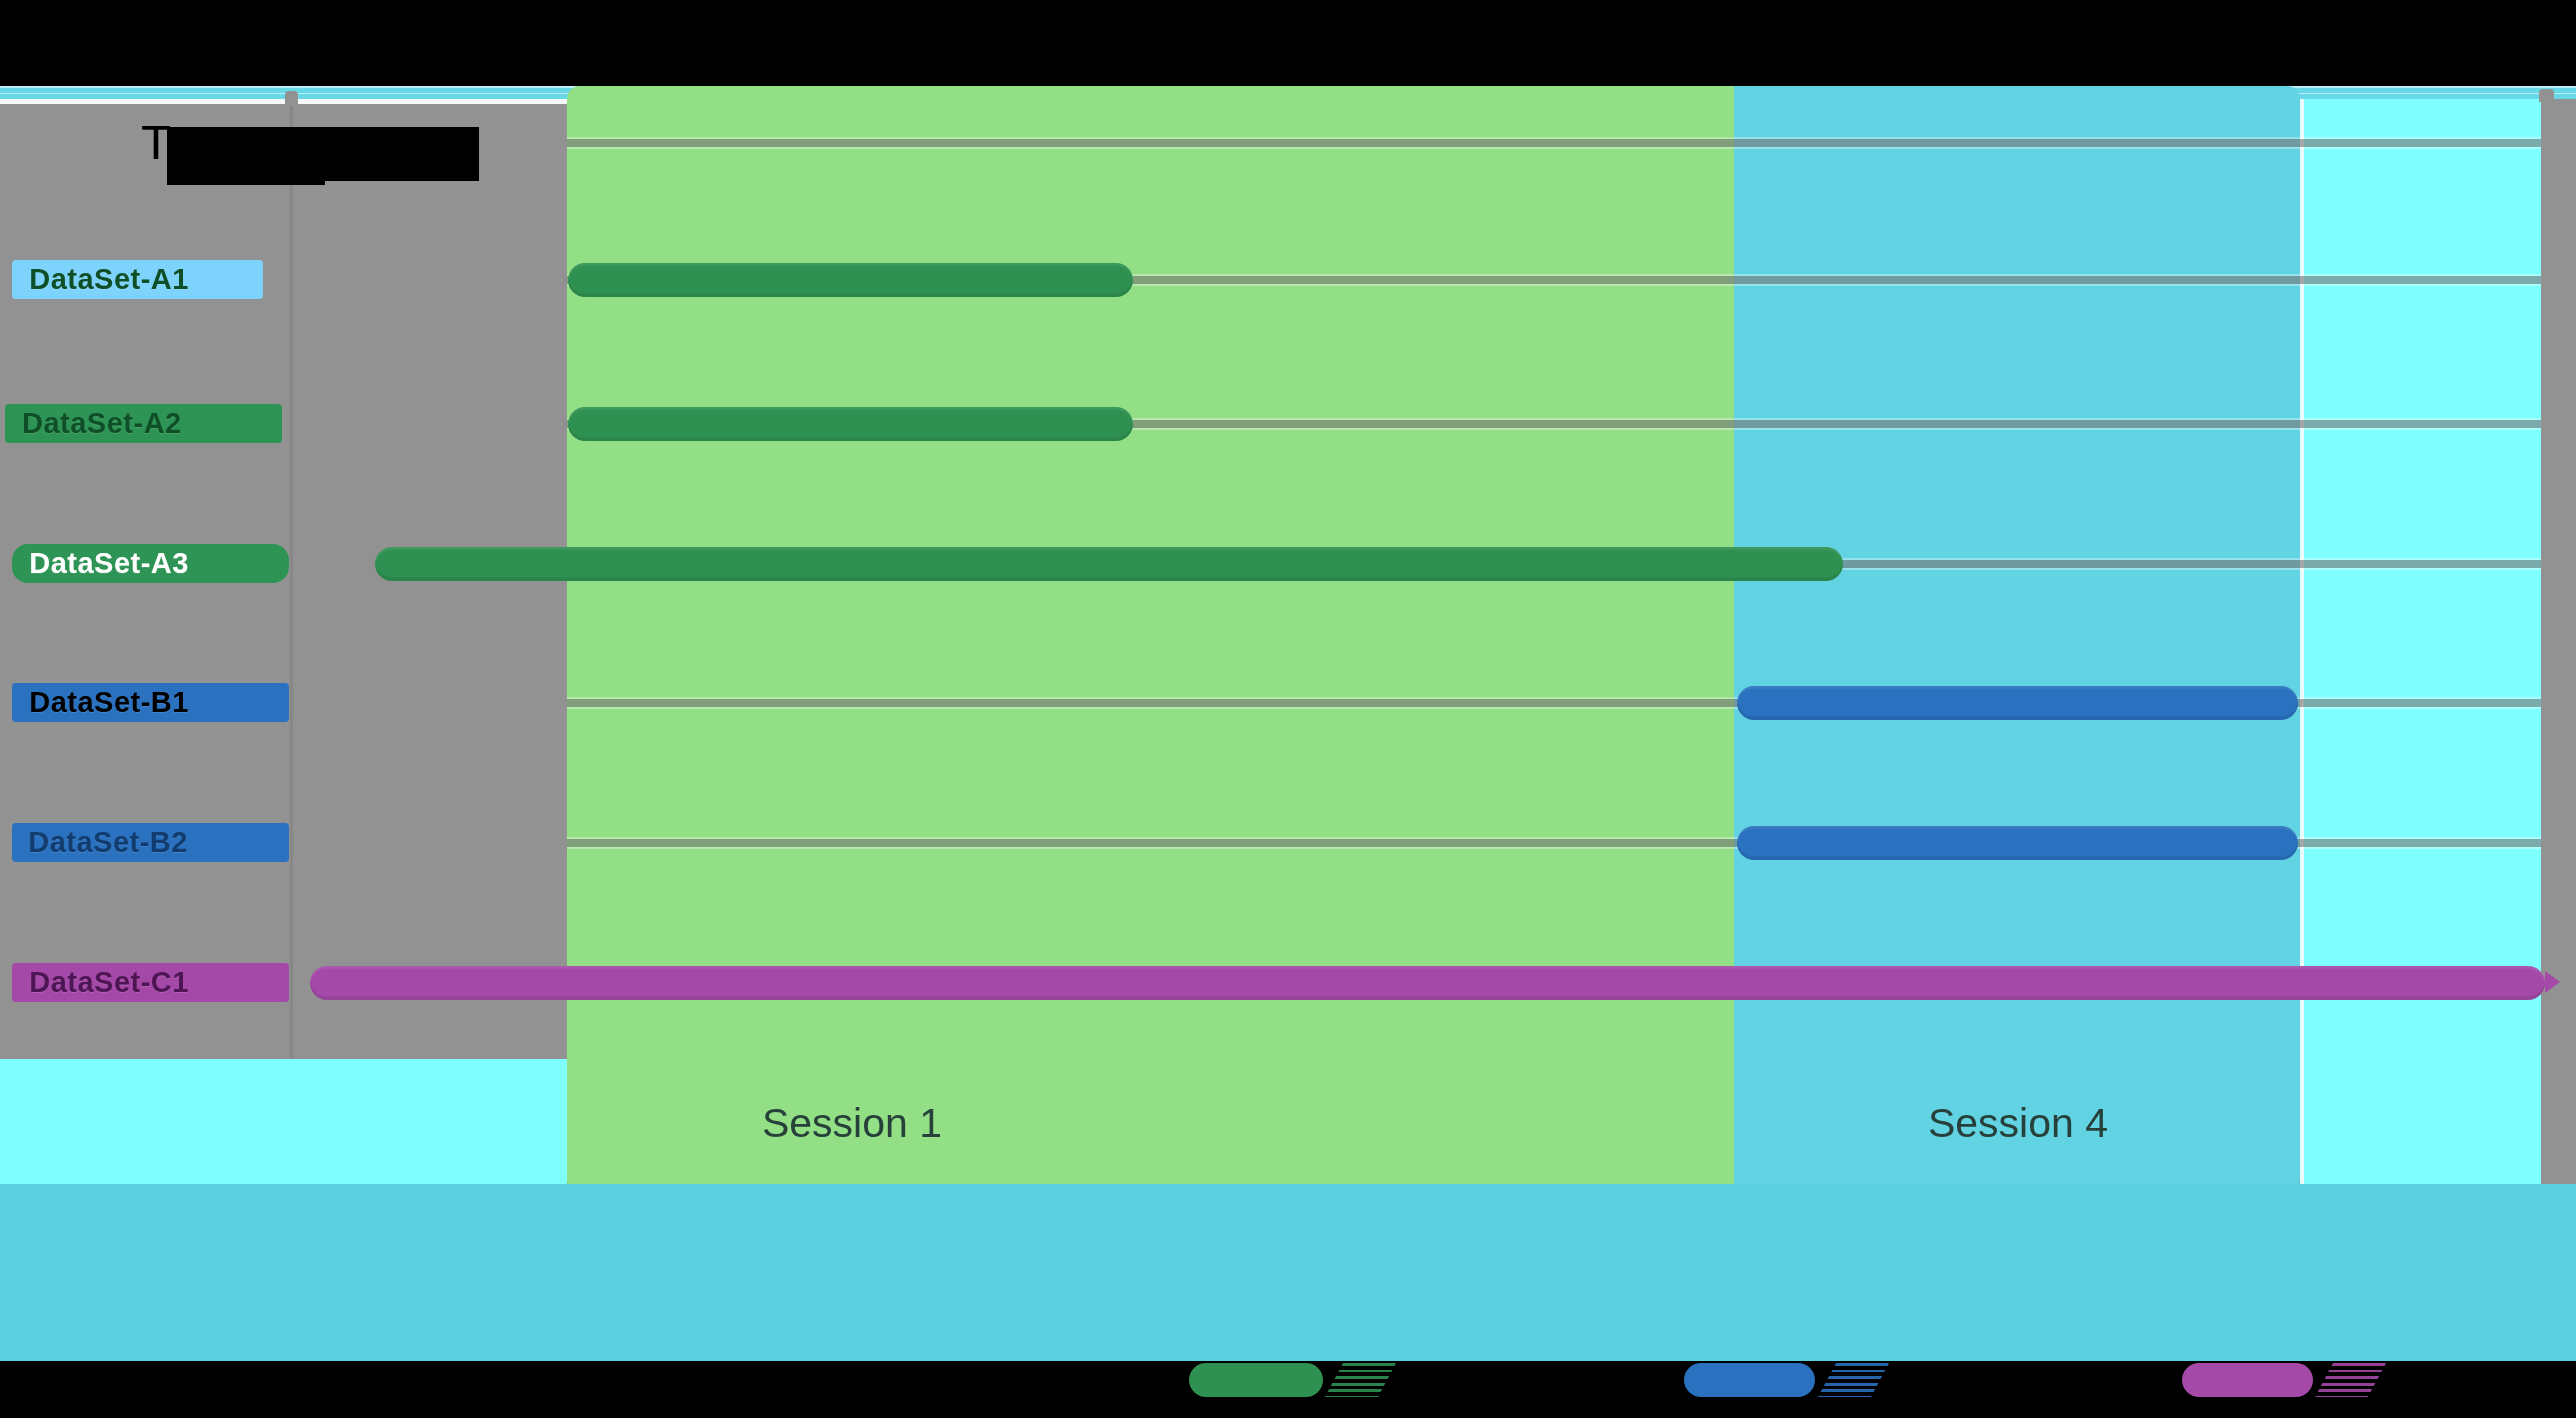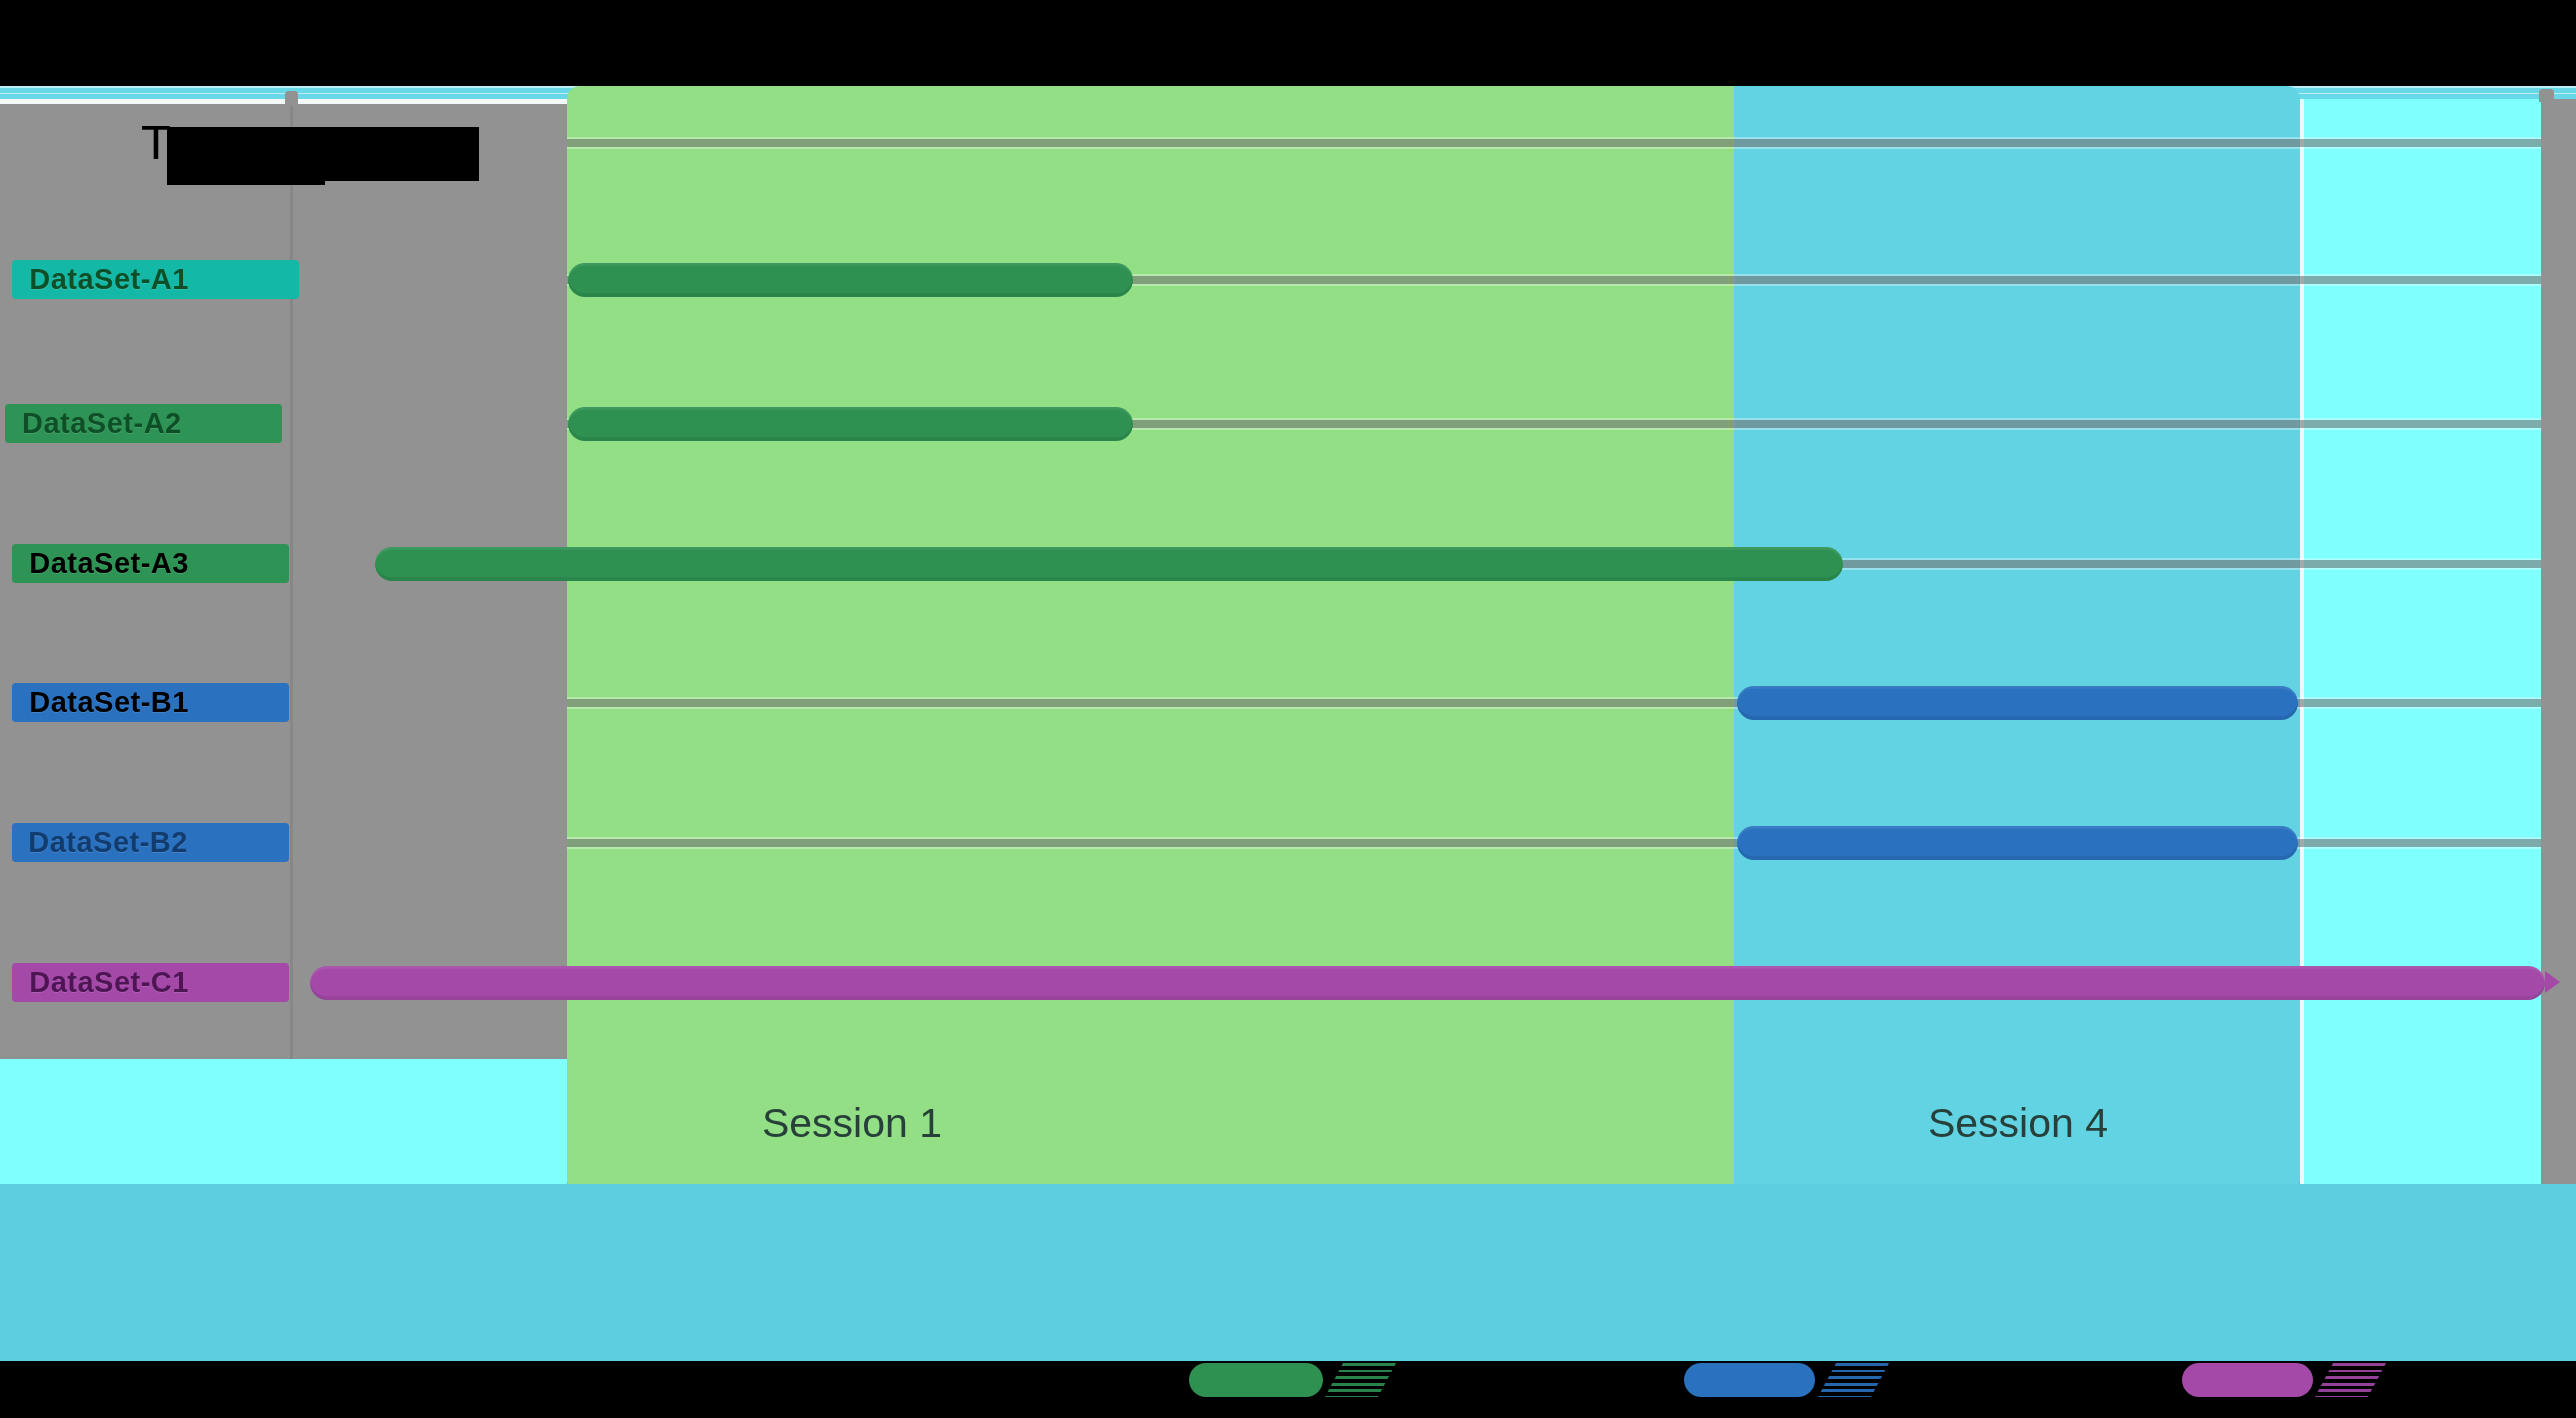--- a/index.html
+++ b/index.html
@@ -68,25 +68,25 @@
   </div>
 
   <div class="abs" id="gen-layer" style="left:0;top:0;width:2576px;height:1419px;">
       <div class="gridline" style="left: 567px; top: 139px; width: 1974px; height: 7.5px;"></div>
       <div class="gridline" style="left: 567px; top: 276px; width: 1974px; height: 7.5px;"></div>
       <div class="gridline" style="left: 567px; top: 420px; width: 1974px; height: 7.5px;"></div>
       <div class="gridline" style="left: 567px; top: 560px; width: 1974px; height: 7.5px;"></div>
       <div class="gridline" style="left: 567px; top: 699px; width: 1974px; height: 7.5px;"></div>
       <div class="gridline" style="left: 567px; top: 839px; width: 1974px; height: 7.5px;"></div>
       <div class="gridline" style="left: 567px; top: 979px; width: 1974px; height: 7.5px;"></div>
-      <div class="row-pill" style="left: 12.2px; top: 260px; width: 287px; background: #14b8a6; color: rgb(15, 79, 40);">DataSet-A1</div>
+      <div class="row-pill" style="left: 12.2px; top: 260px; width: 251px; background: #7dd3fc; color: rgb(15, 79, 40);">DataSet-A1</div>
       <div class="bar" style="left: 568px; top: 263px; width: 565px; background: rgb(46, 145, 82);"></div>
       <div class="row-pill" style="left: 5px; top: 404px; width: 277px; background: rgb(46, 148, 85); color: rgb(15, 79, 40);">DataSet-A2</div>
       <div class="bar" style="left: 568px; top: 407px; width: 565px; background: rgb(46, 145, 82);"></div>
-      <div class="row-pill" style="left: 12.2px; top: 544px; width: 277px; background: rgb(46, 148, 85); color: #000000;">DataSet-A3</div>
+      <div class="row-pill" style="left: 12.2px; top: 544px; width: 277px; background: rgb(46, 148, 85); color: #ffffff; border-radius: 16px;">DataSet-A3</div>
       <div class="bar" style="left: 375px; top: 547px; width: 1468px; background: rgb(46, 145, 82);"></div>
       <div class="row-pill" style="left: 12.2px; top: 683px; width: 277px; background: rgb(42, 113, 191); color: #000000;">DataSet-B1</div>
       <div class="bar" style="left: 1737px; top: 686px; width: 561px; background: rgb(42, 113, 191);"></div>
       <div class="row-pill" style="left: 12.2px; top: 823px; width: 277px; background: rgb(42, 113, 191); color: rgb(18, 60, 110); padding-left: 16px;">DataSet-B2</div>
       <div class="bar" style="left: 1737px; top: 826px; width: 561px; background: rgb(42, 113, 191);"></div>
       <div class="row-pill" style="left: 12.2px; top: 963px; width: 277px; background: rgb(164, 73, 168); color: rgb(77, 21, 83);">DataSet-C1</div>
       <div class="bar" style="left: 310px; top: 966px; width: 2235px; background: rgb(164, 73, 168);"></div>
       <div class="bar-arrow" style="left: 2545px; top: 971px; border-left: 15px solid rgb(164, 73, 168);"></div>
       <div class="legend-pill" style="left: 1189px; top: 1363px; width: 134px; background: rgb(46, 145, 82);"></div>
       <div class="legend-tail" style="left: 1334px; top: 1363px; background-image: repeating-linear-gradient(rgb(46, 145, 82) 0px, rgb(46, 145, 82) 2.8px, rgb(0, 0, 0) 2.8px, rgb(0, 0, 0) 6.6px);"></div>

